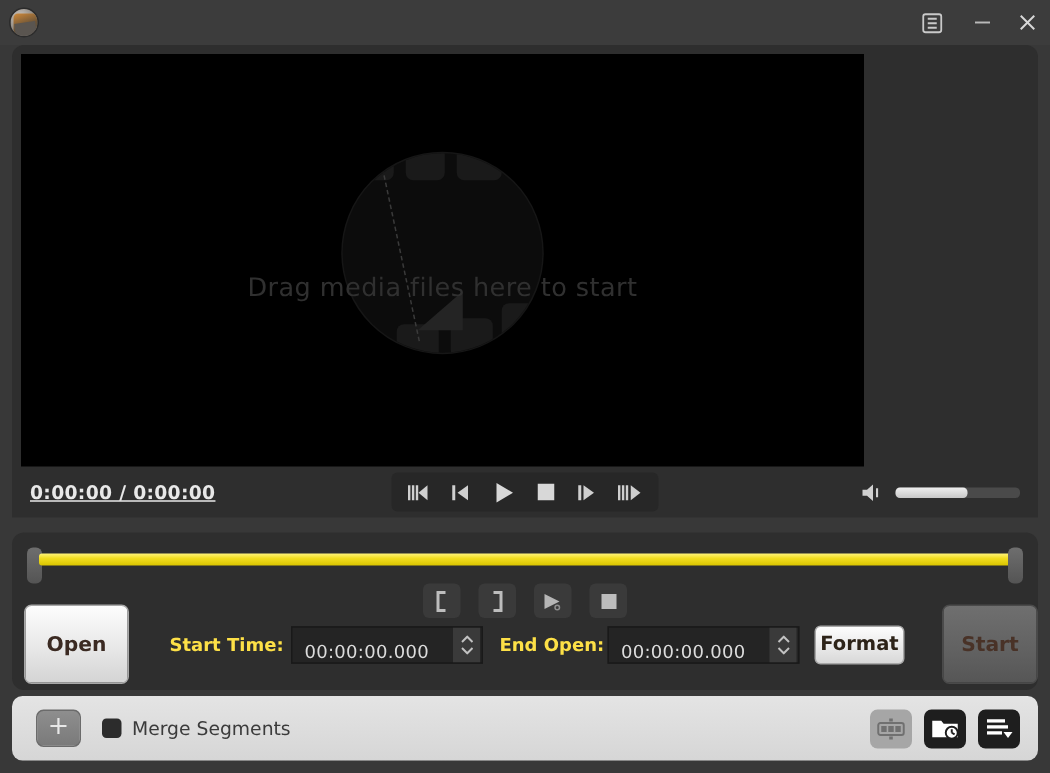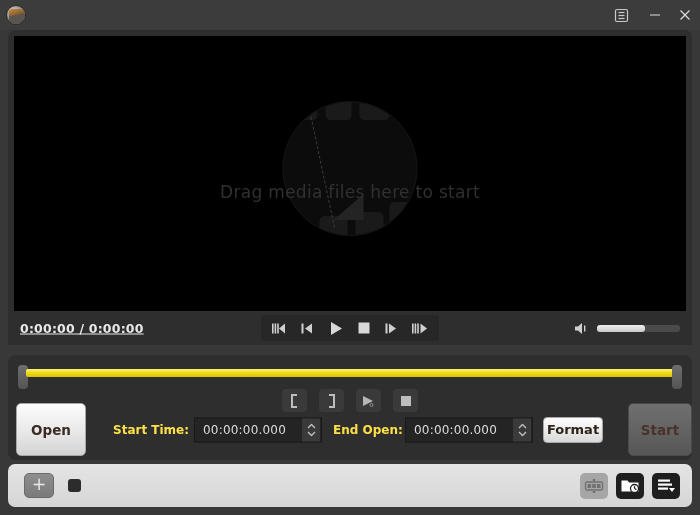--- a/index.html
+++ b/index.html
@@ -63,21 +63,21 @@
   
   .video-panel {
     position: absolute; left: 8px; top: 30px;
     width: 684px; height: 315px;
     background: #2e2e2e;
     border-radius: 8px 8px 0 0;
     padding: 6px 6px 0 6px;
   }
   .video-screen {
     position: relative;
-    width: 672px; height: 275px;
+    width: 562px; height: 275px;
     background: #000000;
     overflow: hidden;
   }
   .watermark {
     position: absolute; left: 50%; top: 50%;
     transform: translate(-50%, -54%);
     width: 135px; height: 135px;
     border-radius: 50%;
     background: #0c0c0c;
     border: 1px solid #161616;
@@ -222,21 +222,21 @@
     font-weight: bold;
     white-space: nowrap;
   }
   .lbl-start { left: 105px; }
   .lbl-end   { left: 325px; }
   .time-input {
     position: absolute; top: 50%; transform: translateY(-50%);
     height: 25px;
     background: #242424;
     border: 1px solid #191919;
-    display: flex; align-items: center;
+    display: flex; align-items: flex-end;
   }
   .ti-start { left: 186px; width: 128px; }
   .ti-end   { left: 397px; width: 128px; }
   .ti-value {
     flex: 1;
     padding-left: 8px;
     color: #dcdcdc;
     font-size: 12px;
     letter-spacing: .2px;
     white-space: nowrap;
@@ -487,20 +487,21 @@
 
       <div class="format-btn">Format</div>
       <div class="start-btn">Start</div>
     </div>
   </div>
 
   <div class="bottom-bar">
     <div class="add-btn">+</div>
     <div class="merge-wrap">
       <div class="merge-box"></div>
+      <div class="merge-label">Merge Segments</div>
     </div>
 
     <div class="bottom-icons">
       <div class="bi disabled">
         <svg width="20" height="16" viewBox="0 0 20 16">
           <rect x="1.5" y="4" width="17" height="8" rx="1.5" fill="none" stroke="#707070" stroke-width="1.3"></rect>
           <rect x="3.5" y="6" width="3.6" height="4" fill="#707070"></rect>
           <rect x="8.2" y="6" width="3.6" height="4" fill="#707070"></rect>
           <rect x="12.9" y="6" width="3.6" height="4" fill="#707070"></rect>
           <rect x="8.8" y="1" width="2.4" height="2" fill="#707070"></rect>

